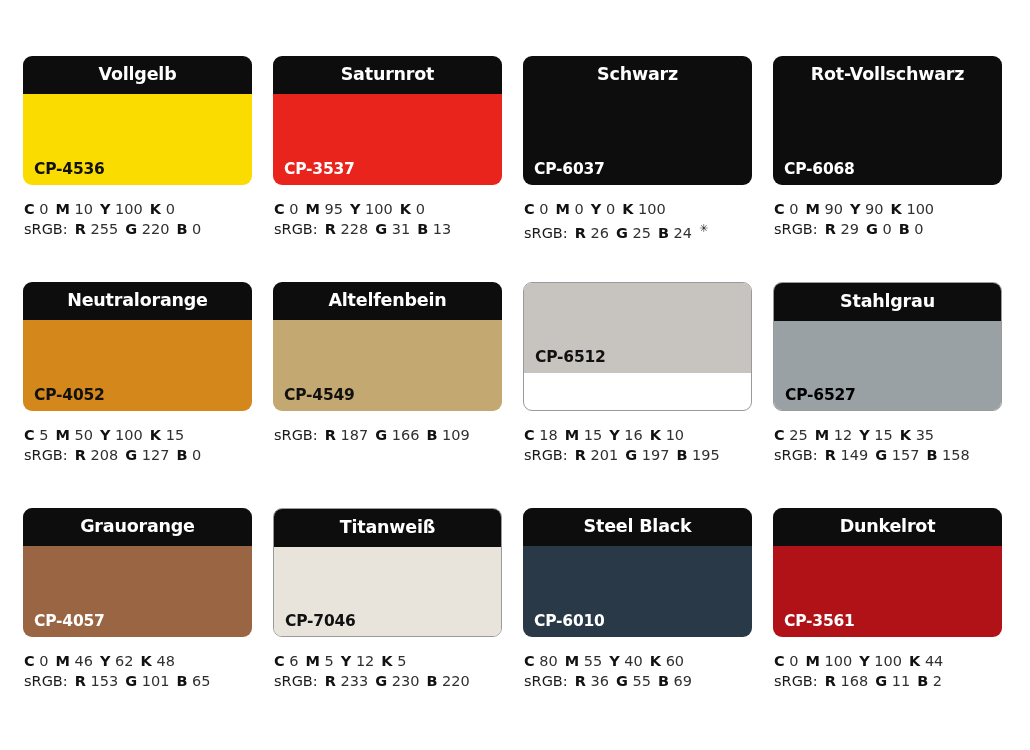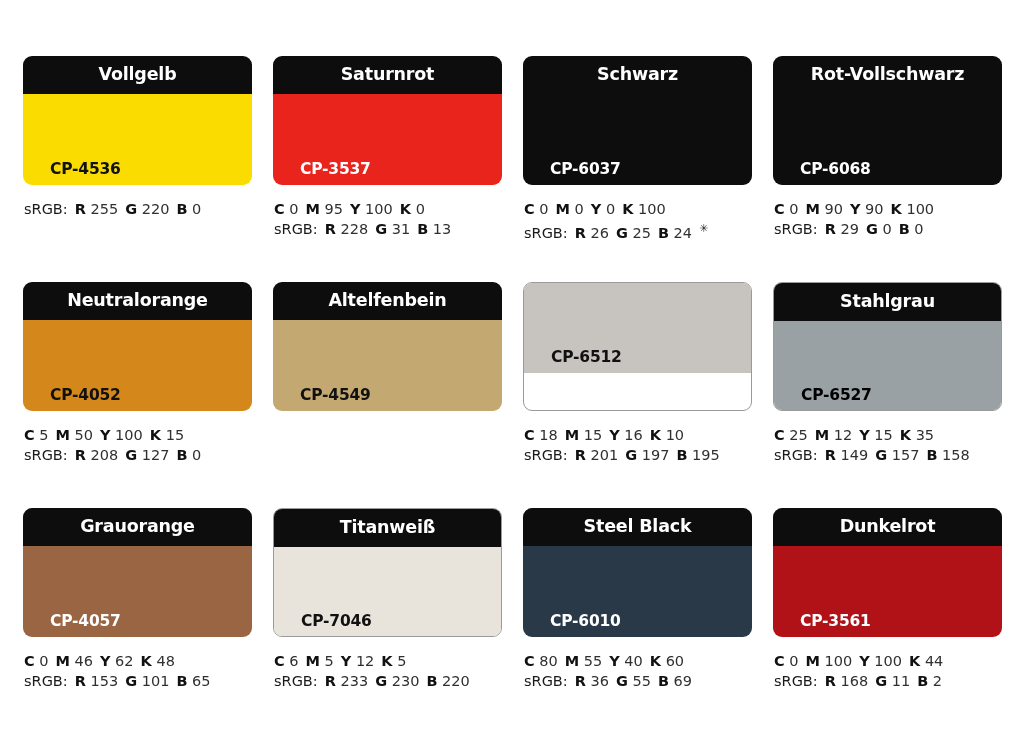--- a/index.html
+++ b/index.html
@@ -81,21 +81,20 @@
 
   .chip-code {
     position: absolute;
     left: 11px;
     bottom: 8px;
     font-size: 15.5px;
     font-weight: bold;
     letter-spacing: -0.2px;
     line-height: 1;
     white-space: nowrap;
-    margin-left: 16px;
   }
 
   
   .values {
     margin-top: 14px;
     padding-left: 1px;
   }
   .val-row {
     white-space: nowrap;
     line-height: 20px;
@@ -133,20 +132,21 @@
       <div class="swatch-card">
         <div class="chip">
           <div class="chip-header">
             <span class="chip-title">Vollgelb</span>
           </div>
           <div class="chip-body" style="background: rgb(250, 220, 0);">
             <span class="chip-code" style="color: rgb(17, 17, 17);">CP-4536</span>
           </div>
         </div>
         <div class="values">
+          <div class="val-row cmyk-row"><span class="pair"><span class="lbl">C</span> <span class="num">0</span></span><span class="pair"><span class="lbl">M</span> <span class="num">10</span></span><span class="pair"><span class="lbl">Y</span> <span class="num">100</span></span><span class="pair"><span class="lbl">K</span> <span class="num">0</span></span></div>
           <div class="val-row srgb-row"><span class="prefix">sRGB:</span><span class="pair"><span class="lbl">R</span> <span class="num">255</span></span><span class="pair"><span class="lbl">G</span> <span class="num">220</span></span><span class="pair"><span class="lbl">B</span> <span class="num">0</span></span></div>
         </div>
       </div>
       <div class="swatch-card">
         <div class="chip">
           <div class="chip-header">
             <span class="chip-title">Saturnrot</span>
           </div>
           <div class="chip-body" style="background: rgb(232, 36, 28);">
             <span class="chip-code" style="color: rgb(255, 255, 255);">CP-3537</span>
@@ -202,20 +202,21 @@
       <div class="swatch-card">
         <div class="chip">
           <div class="chip-header">
             <span class="chip-title">Altelfenbein</span>
           </div>
           <div class="chip-body" style="background: rgb(196, 168, 113);">
             <span class="chip-code" style="color: rgb(17, 17, 17);">CP-4549</span>
           </div>
         </div>
         <div class="values">
+          <div class="val-row srgb-row"><span class="prefix">sRGB:</span><span class="pair"><span class="lbl">R</span> <span class="num">187</span></span><span class="pair"><span class="lbl">G</span> <span class="num">166</span></span><span class="pair"><span class="lbl">B</span> <span class="num">109</span></span></div>
         </div>
       </div>
       <div class="swatch-card">
         <div class="chip bordered">
           <div class="chip-body" style="background: rgb(199, 195, 190);">
             <span class="chip-code" style="color: rgb(17, 17, 17);">CP-6512</span>
           </div>
         </div>
         <div class="values">
           <div class="val-row cmyk-row"><span class="pair"><span class="lbl">C</span> <span class="num">18</span></span><span class="pair"><span class="lbl">M</span> <span class="num">15</span></span><span class="pair"><span class="lbl">Y</span> <span class="num">16</span></span><span class="pair"><span class="lbl">K</span> <span class="num">10</span></span></div>

